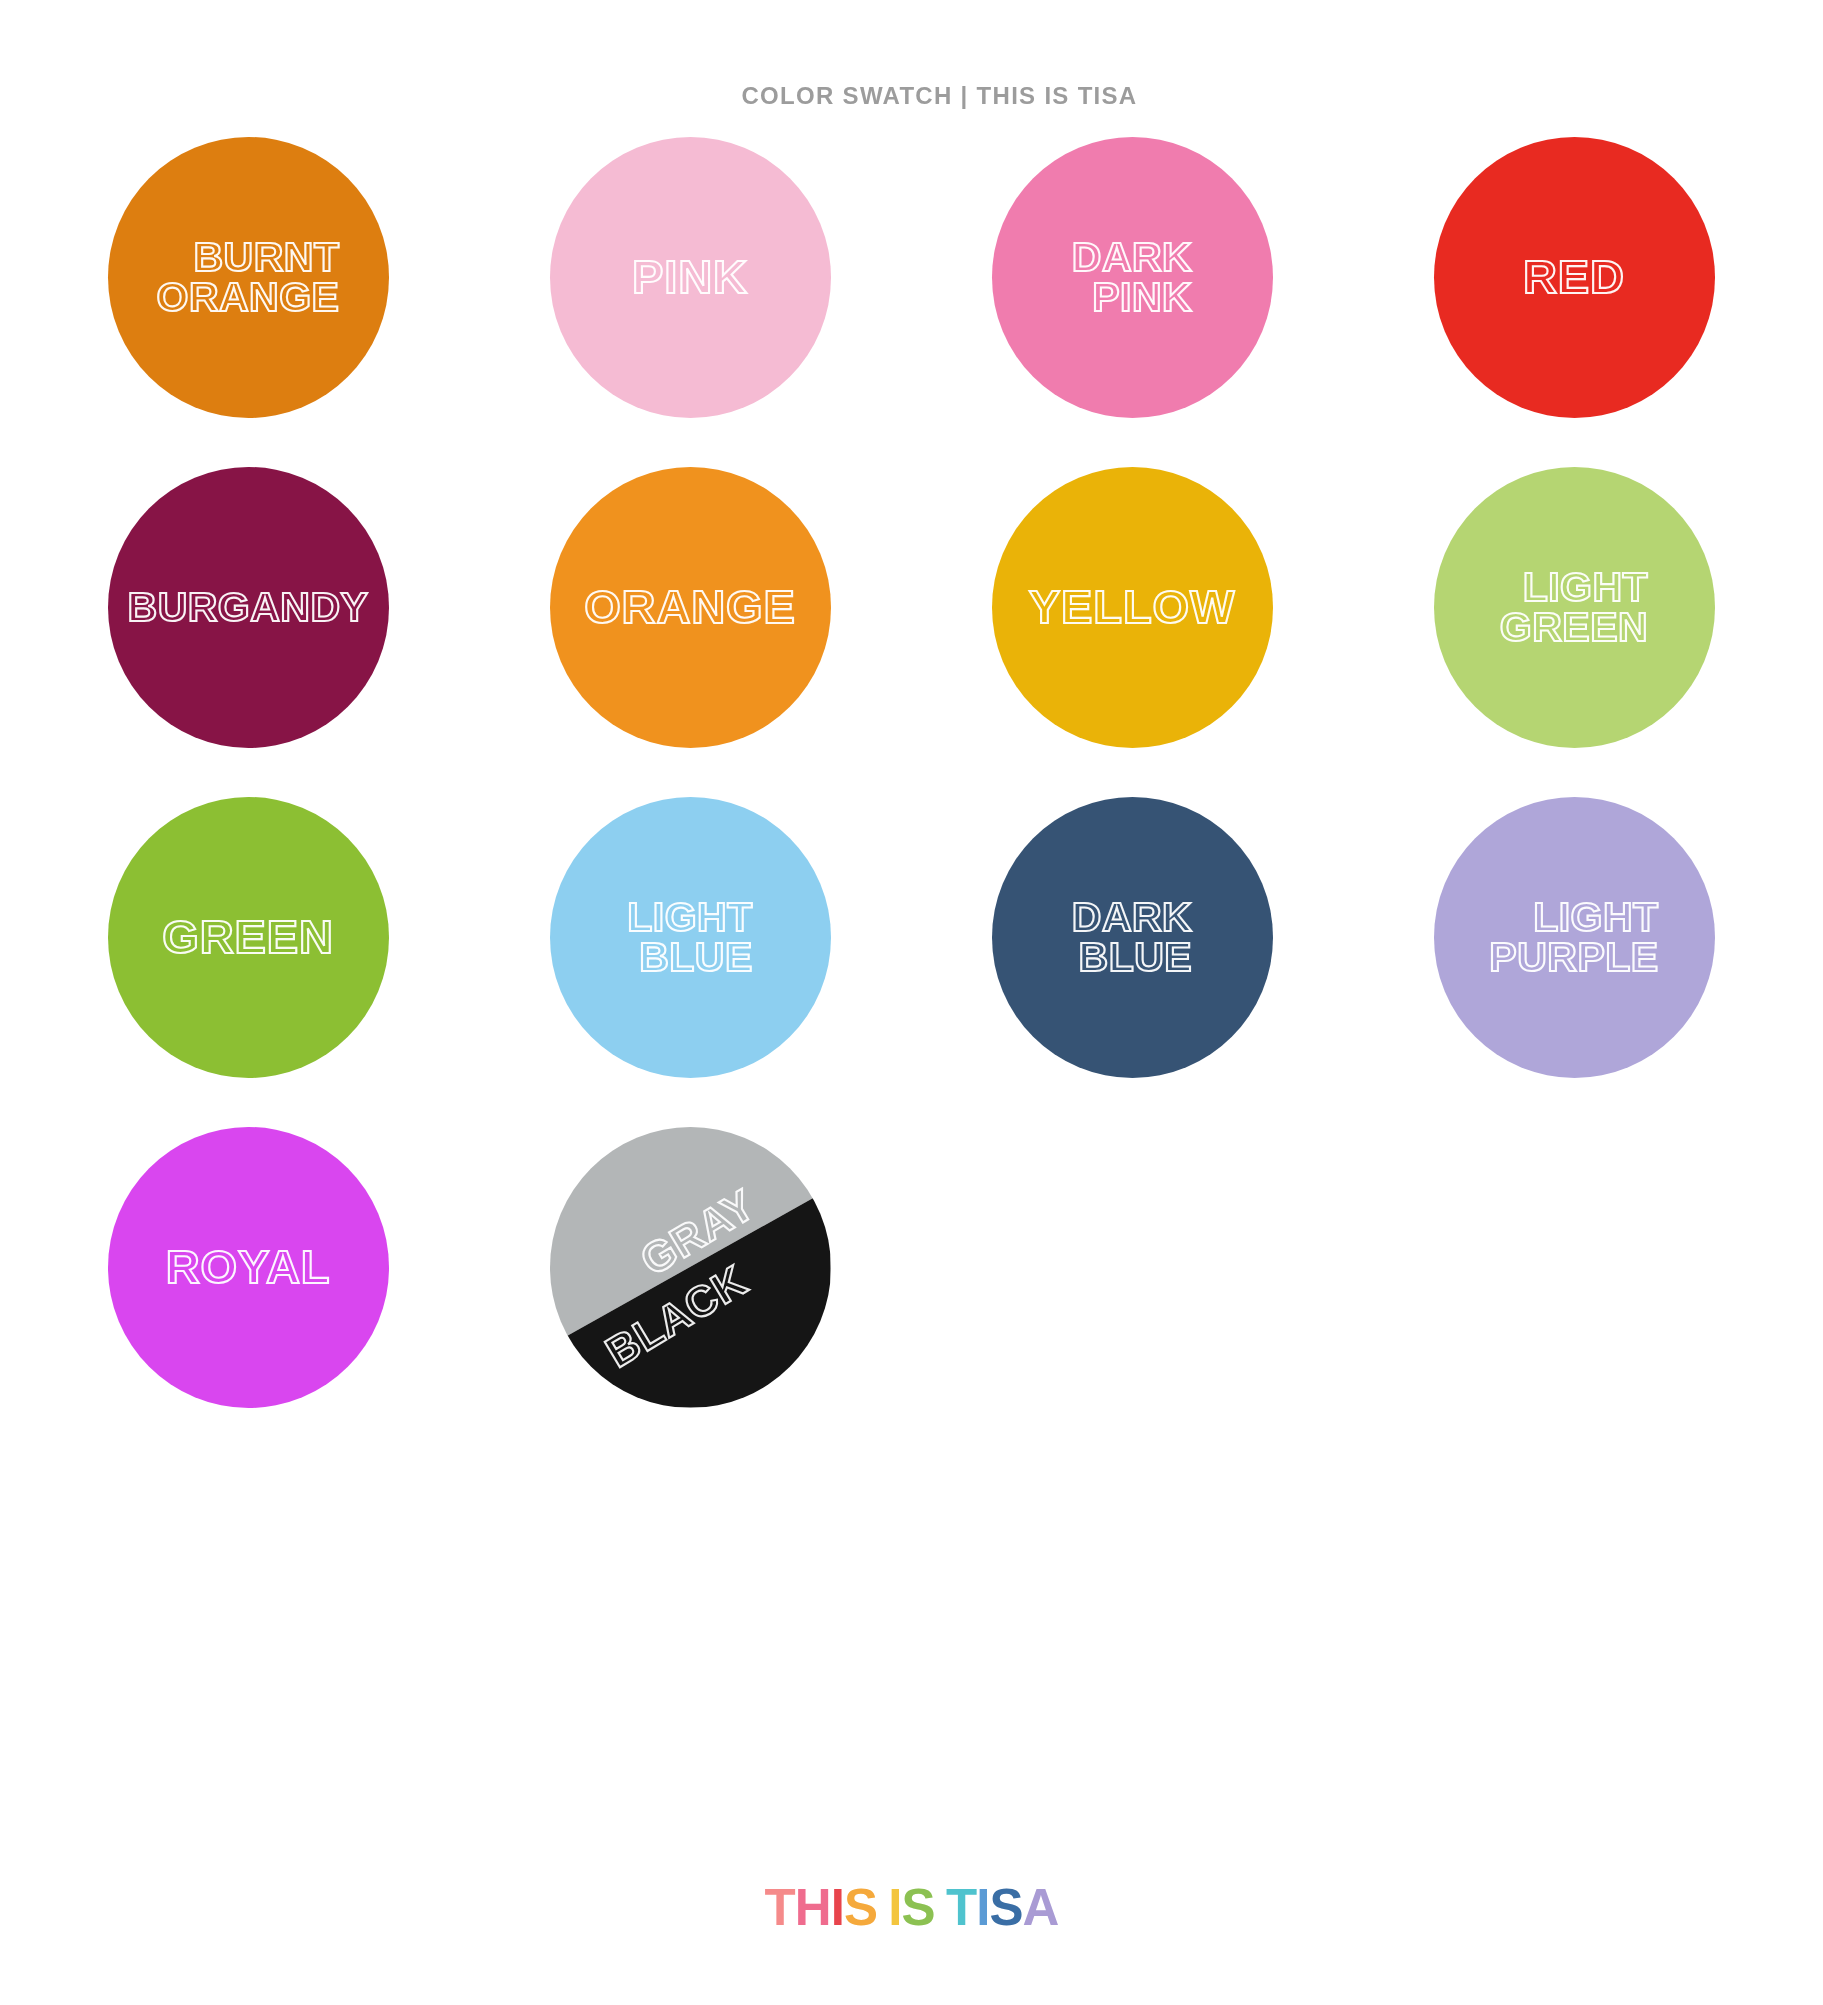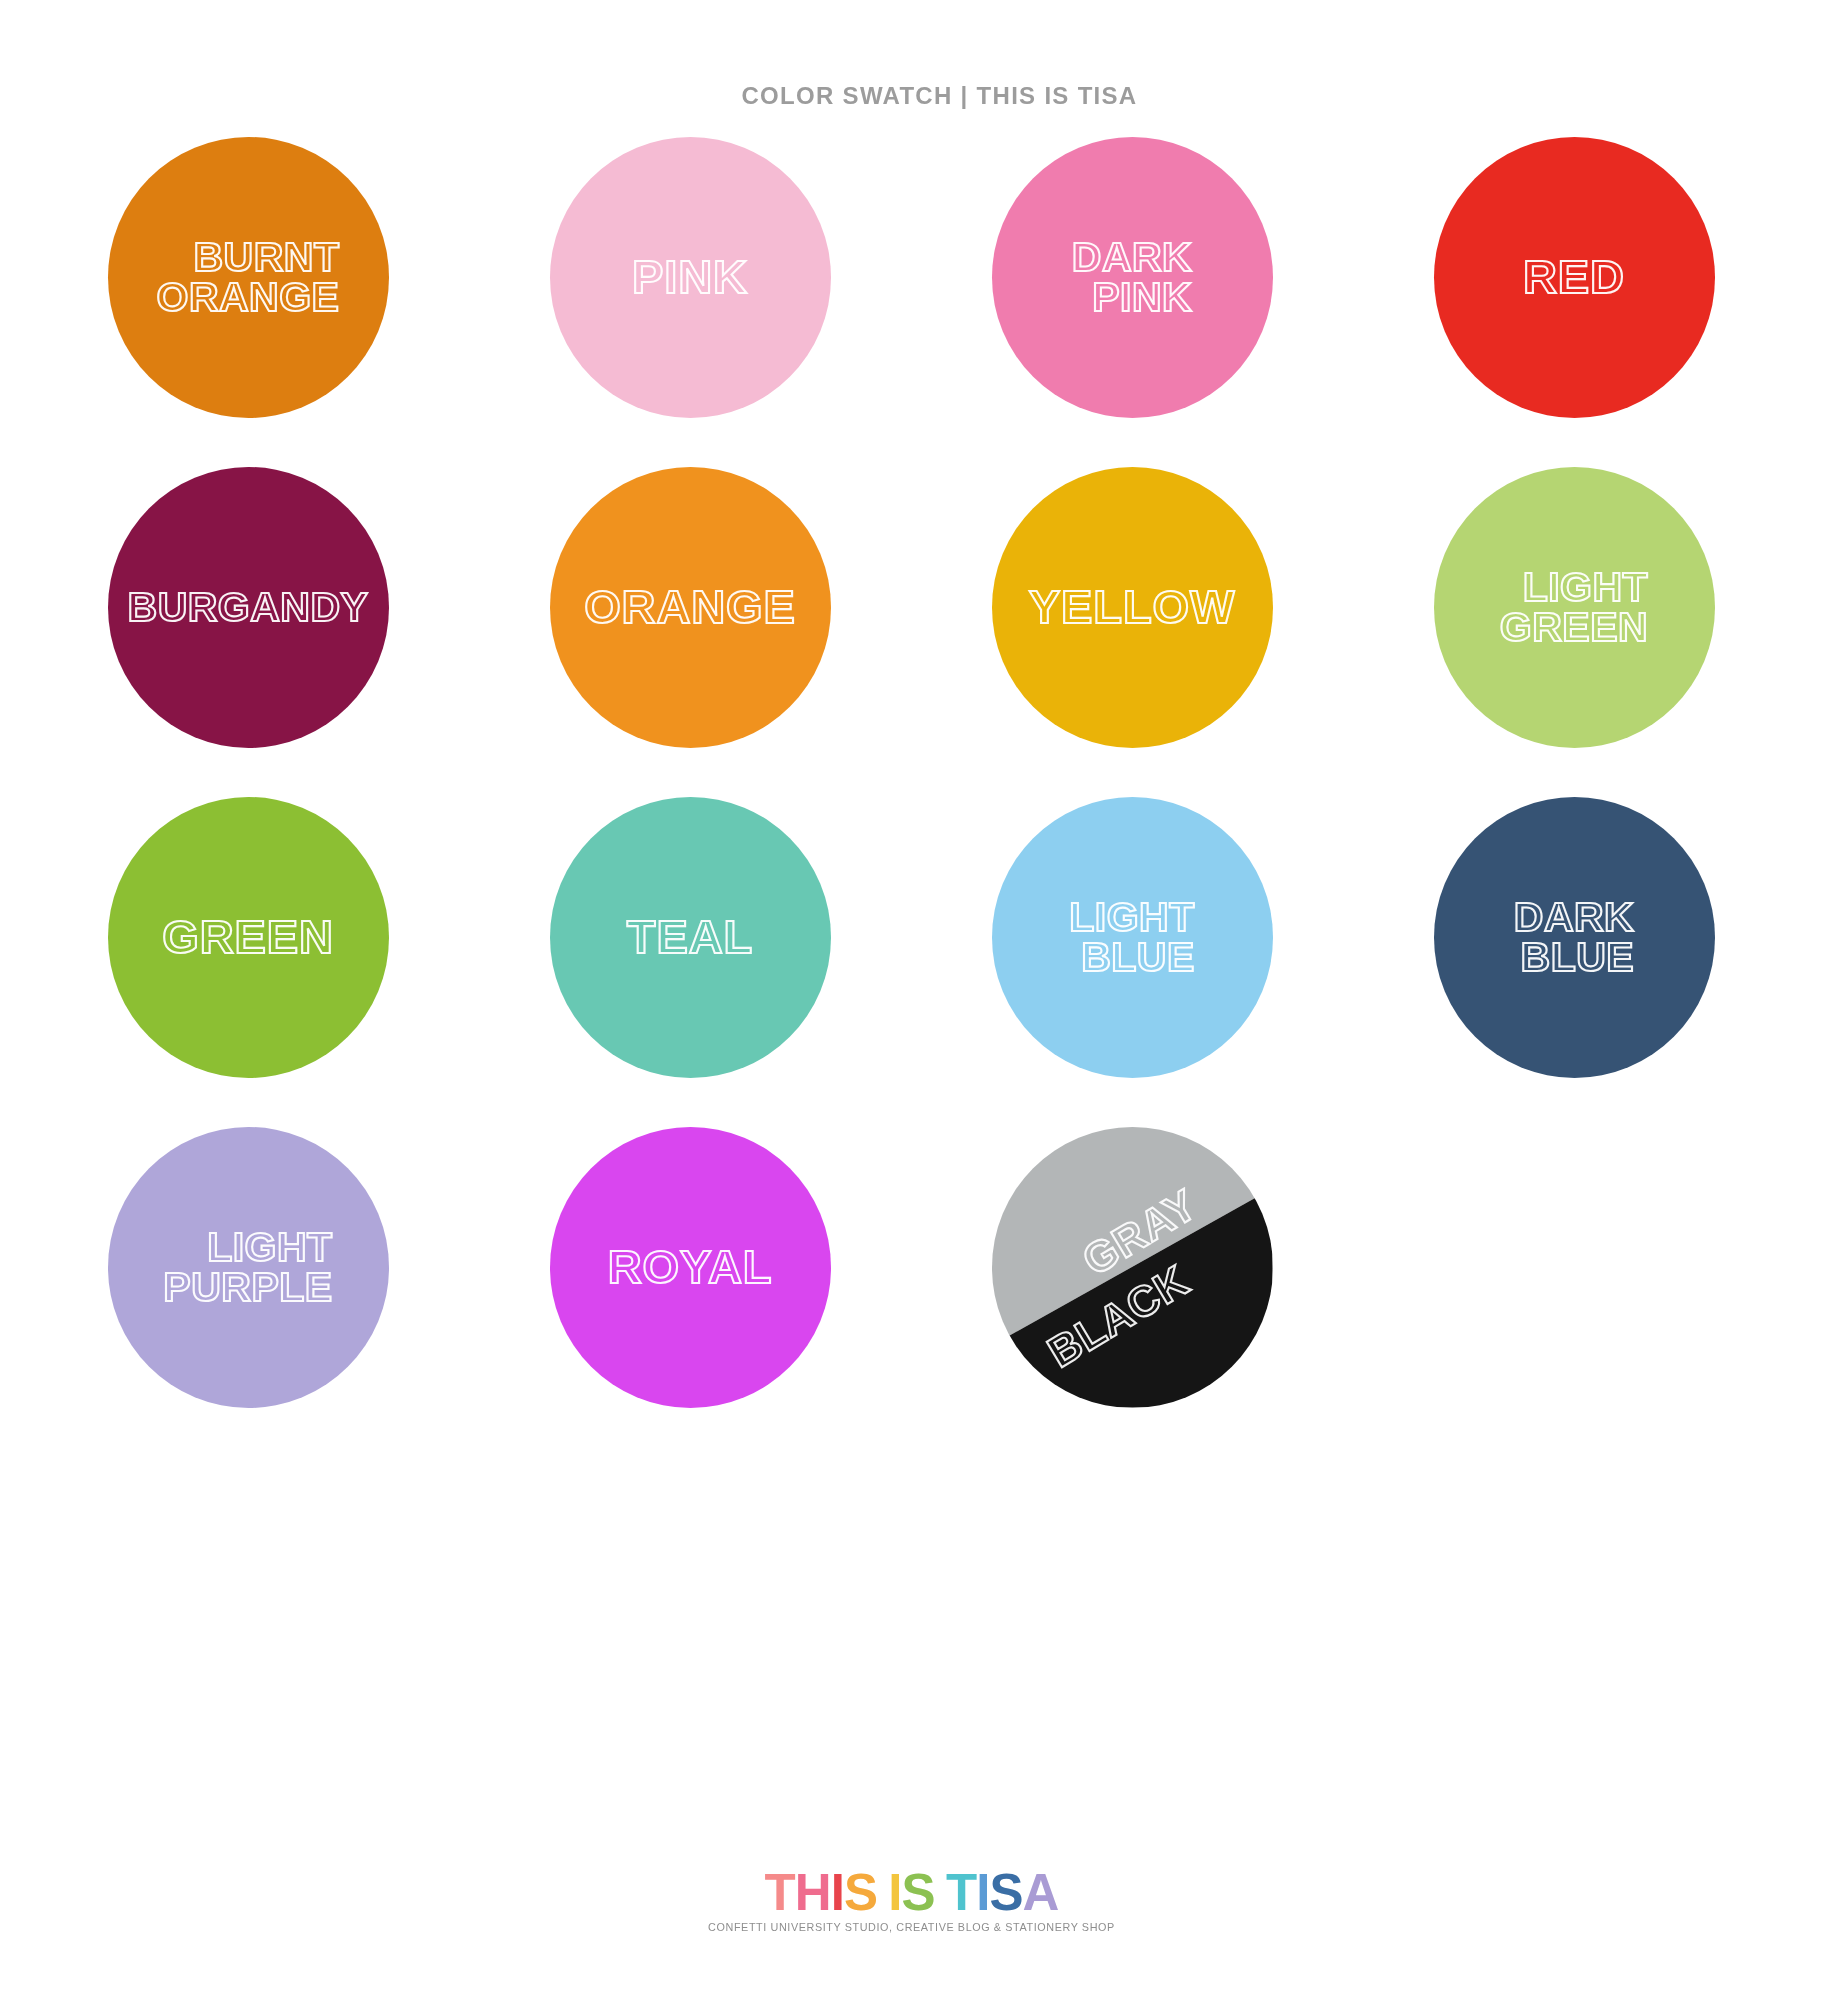--- a/index.html
+++ b/index.html
@@ -203,25 +203,20 @@
           <div class="swatch-label two-line long">LIGHT
 GREEN</div>
         </div>
       </div>
       <div class="cell">
         <div class="swatch" style="background: rgb(140, 191, 51);">
           <div class="swatch-label">GREEN</div>
         </div>
       </div>
       <div class="cell">
-        <div class="swatch" style="background: rgb(104, 200, 179);">
-          <div class="swatch-label">TEAL</div>
-        </div>
-      </div>
-      <div class="cell">
         <div class="swatch" style="background: rgb(141, 207, 240);">
           <div class="swatch-label two-line long">LIGHT
 BLUE</div>
         </div>
       </div>
       <div class="cell">
         <div class="swatch" style="background: rgb(54, 83, 116);">
           <div class="swatch-label two-line long">DARK
 BLUE</div>
         </div>
@@ -242,17 +237,16 @@
           <div class="split-half top" style="background: rgb(179, 182, 183);"></div>
           <div class="split-half bottom" style="background: rgb(21, 21, 21);"></div>
           <div class="split-label gray-label">GRAY</div>
           <div class="split-label black-label">BLACK</div>
         </div>
       </div>
     </div>
 
   <div class="footer">
     <div class="logo-wordmark" id="logo-wordmark"><span style="color: rgb(245, 138, 138);">T</span><span style="color: rgb(239, 108, 142);">H</span><span style="color: rgb(232, 68, 76);">I</span><span style="color: rgb(245, 169, 60);">S</span><span class="logo-space"></span><span style="color: rgb(243, 197, 62);">I</span><span style="color: rgb(140, 193, 82);">S</span><span class="logo-space"></span><span style="color: rgb(79, 195, 206);">T</span><span style="color: rgb(91, 155, 213);">I</span><span style="color: rgb(58, 110, 165);">S</span><span style="color: rgb(169, 155, 212);">A</span></div>
-    <div class="logo-tagline">CONFETTI UNIVERSITY STUDIO, CREATIVE BLOG &amp; STATIONERY SHOP</div>
   </div>
 
 </div>
 
 
 </body></html>

